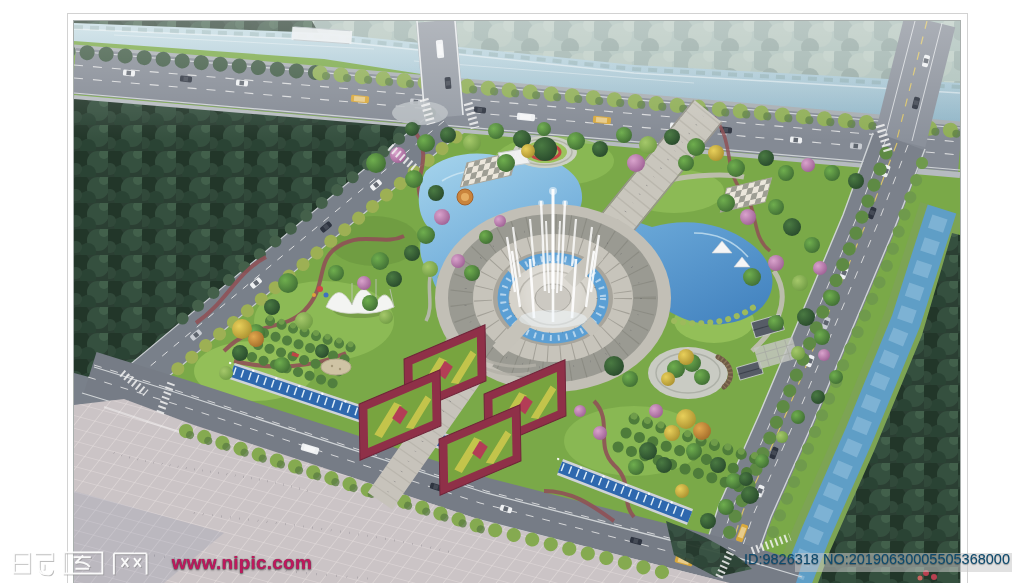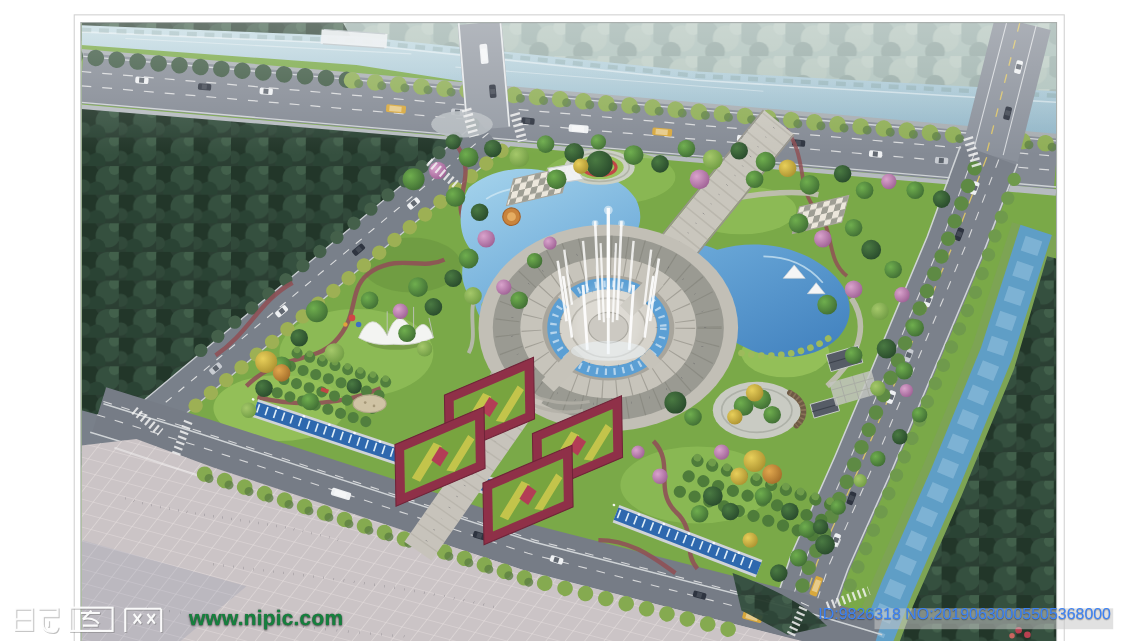--- a/index.html
+++ b/index.html
@@ -5,25 +5,25 @@
   html,body{margin:0;padding:0;}
   body{width:1024px;height:583px;position:relative;overflow:hidden;background:#ffffff;
        font-family:"Liberation Sans", sans-serif;}
   .frame-outer{position:absolute;left:67px;top:13px;width:899px;height:600px;
        border:1px solid #d2d2d2;}
   .artwork{position:absolute;left:74px;top:21px;width:886px;height:562px;
        outline:1px solid #a9afad;overflow:hidden;background:#7aa948;}
   .artwork svg{display:block;}
   .wm-logo{position:absolute;left:12px;top:545px;width:300px;height:36px;z-index:5;
        display:flex;align-items:center;gap:6px;pointer-events:none;}
-  .wm-url{font-weight:bold;font-size:19px;color:#15803d;letter-spacing:.2px;
+  .wm-url{font-weight:bold;font-size:19px;color:#be185d;letter-spacing:.2px;
        text-shadow:0 1px 2px rgba(50,50,50,.85),0 0 1px rgba(90,90,90,.9);}
   .wm-id-bar{position:absolute;left:795px;top:553px;width:217px;height:19px;
        background:#c9c9c9;opacity:.55;z-index:4;}
-  .wm-id{position:absolute;right:14px;top:551px;z-index:5;font-size:14.5px;color:#3b82f6;
+  .wm-id{position:absolute;right:14px;top:551px;z-index:5;font-size:14.5px;color:#0c4a6e;
        white-space:nowrap;text-shadow:0 1px 1px rgba(0,0,0,.35);}
 </style>
 </head>
 <body>
 
 <div class="frame-outer"></div>
 
 <div class="artwork">
 <svg viewBox="0 0 886 562" width="886" height="562">
   <defs>

